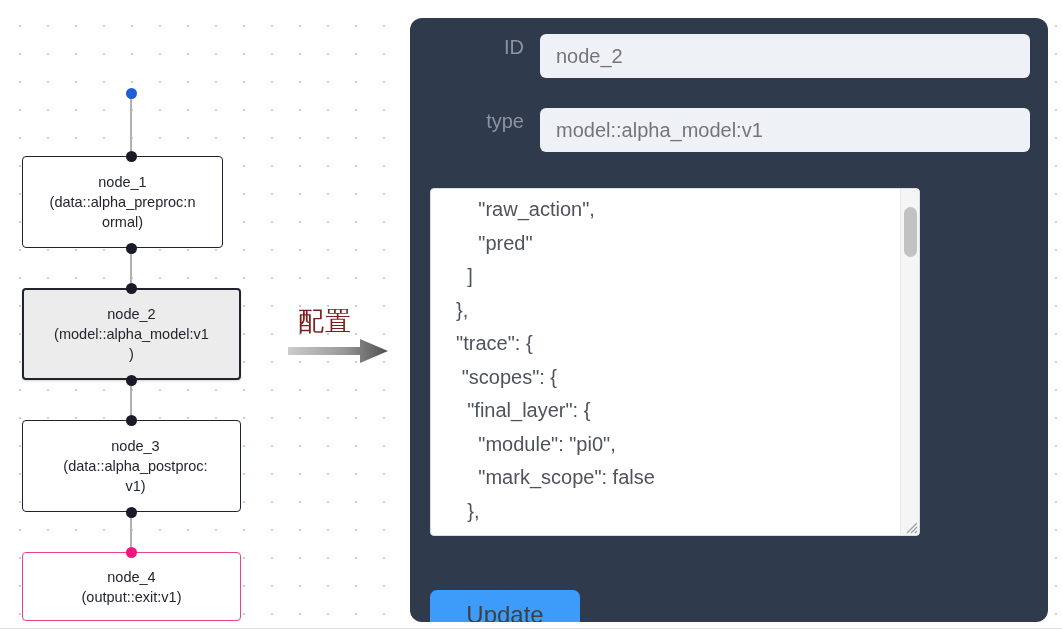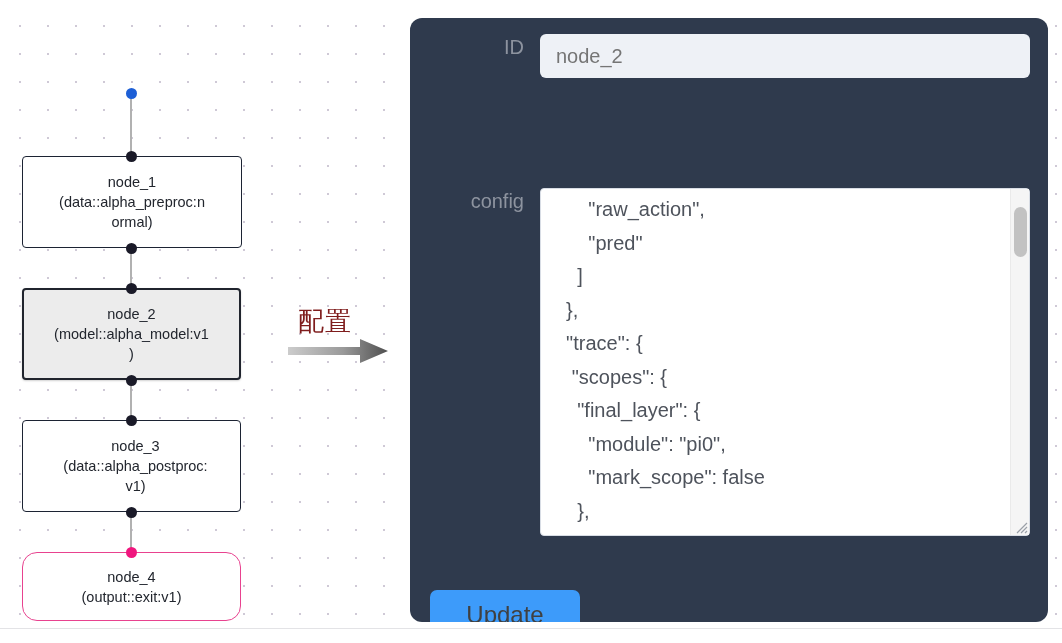--- a/index.html
+++ b/index.html
@@ -57,24 +57,24 @@
   .node .ntext { white-space: pre-line; word-break: break-all; }
   .node.blue   { border: 1px solid #4b7fd0; }
   .node.pink   { border: 1px solid #e8428f; }
   .node.selected {
     background: #ececec;
     border: 2px solid #20242d;
     box-shadow: 0 1px 2px rgba(0,0,0,0.18);
   }
 
   #node0 { left: 22px;  top: 25px;  width: 219px; height: 69px; }
-  #node1 { left: 22px;  top: 156px; width: 220px; height: 92px; }
+  #node1 { left: 22px;  top: 156px; width: 201px; height: 92px; }
   #node2 { left: 22px;  top: 288px; width: 219px; height: 92px; }
   #node3 { left: 22px;  top: 420px; width: 219px; height: 92px; padding-left: 16px; }
-  #node4 { left: 22px;  top: 552px; width: 219px; height: 69px; border-radius: 15px; }
+  #node4 { left: 22px;  top: 552px; width: 219px; height: 69px; }
 
   
   .edge {
     position: absolute;
     left: 130px;
     width: 2px;
     background: #b1b1b1;
   }
   #edge01 { top: 93px;  height: 66px; }
   #edge12 { top: 247px; height: 44px; }
@@ -270,23 +270,26 @@
     </svg>
   </div>
 
   <div id="panel">
 
     <div class="row" id="row-id">
       <div class="field-label">ID</div>
       <input id="id-input" class="text-input" type="text" placeholder="node_2" style="">
     </div>
 
+    <div class="row" id="row-type">
+      <div class="field-label">type</div>
+      <input id="type-input" class="text-input" type="text" placeholder="model::alpha_model:v1" style="">
+    </div>
 
     <div class="row" id="row-cfg">
-      <div class="field-label">config</div>
       <div id="config-wrap">
         <textarea id="config-area" style="">      "raw_action",
       "pred"
     ]
   },
   "trace": {
    "scopes": {
     "final_layer": {
       "module": "pi0",
       "mark_scope": false

